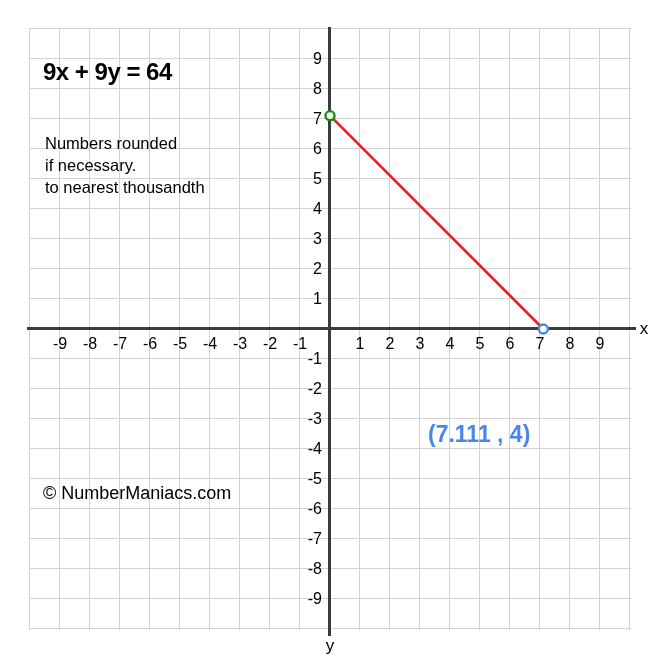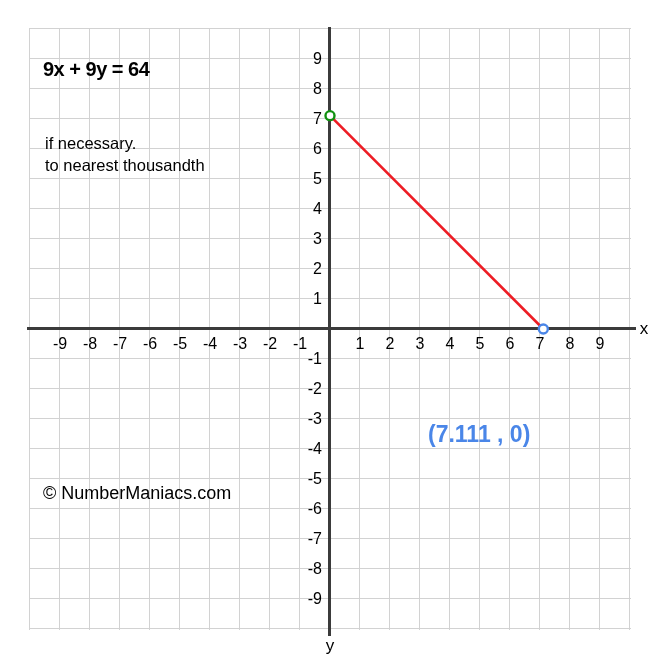--- a/index.html
+++ b/index.html
@@ -22,21 +22,21 @@
   #x-axis-label{left:636px;top:320px;width:16px;}
   #y-axis-label{left:322px;top:637px;width:16px;}
   .tick{
     position:absolute;font-size:16px;line-height:16px;color:#000;
   }
   .x-tick{width:30px;text-align:center;top:336px;}
   .y-tick{width:42px;text-align:right;left:280px;}
   #plot-svg{position:absolute;left:0;top:0;width:660px;height:660px;}
   #equation-title{
     position:absolute;left:43px;top:58px;
-    font-size:20px;font-weight:bold;color:#000;white-space:nowrap;letter-spacing:-0.5px;
+    font-size:24px;font-weight:bold;color:#000;white-space:nowrap;letter-spacing:-0.5px;
   }
   #rounding-note{
     position:absolute;left:45px;top:132px;
     font-size:16.5px;line-height:22px;color:#000;
   }
   #copyright-text{
     position:absolute;left:43px;top:483px;
     font-size:18px;color:#000;white-space:nowrap;
   }
   .coord-label{
@@ -100,21 +100,22 @@
 
   <svg id="plot-svg">
       <line x1="330" y1="115.67000000000002" x2="543.3299999999999" y2="329" stroke="#ed1c24" stroke-width="2.6"></line>
       <circle cx="330" cy="115.67000000000002" r="4.5" fill="#ffffff" stroke="#119111" stroke-width="2.4"></circle>
       <circle cx="543.3299999999999" cy="329" r="4.5" fill="#ffffff" stroke="#4a86e8" stroke-width="2.4"></circle>
     </svg>
 
   <div id="equation-title">9x + 9y = 64</div>
 
   <div id="rounding-note">
+    <div>Numbers rounded</div>
     <div>if necessary.</div>
     <div>to nearest thousandth</div>
   </div>
 
   <div id="copyright-text">© NumberManiacs.com</div>
 
-  <div id="x-intercept-label" class="coord-label" style="color: rgb(74, 134, 232);">(7.111 , 0)</div>
+  <div id="x-intercept-label" class="coord-label" style="color: rgb(74, 134, 232);">(7.111 , 4)</div>
 
 </div>
 
 </body></html>

